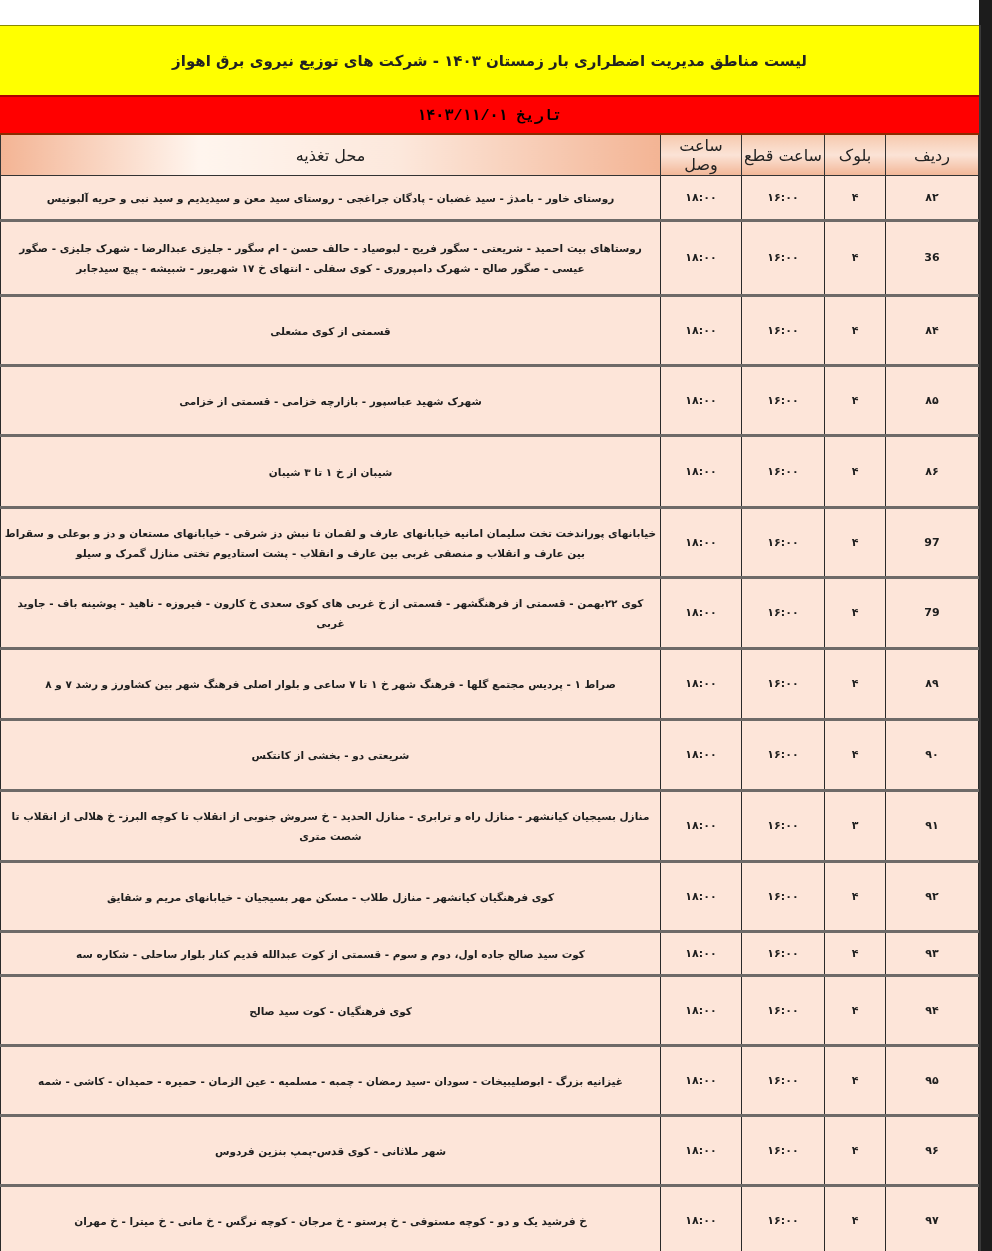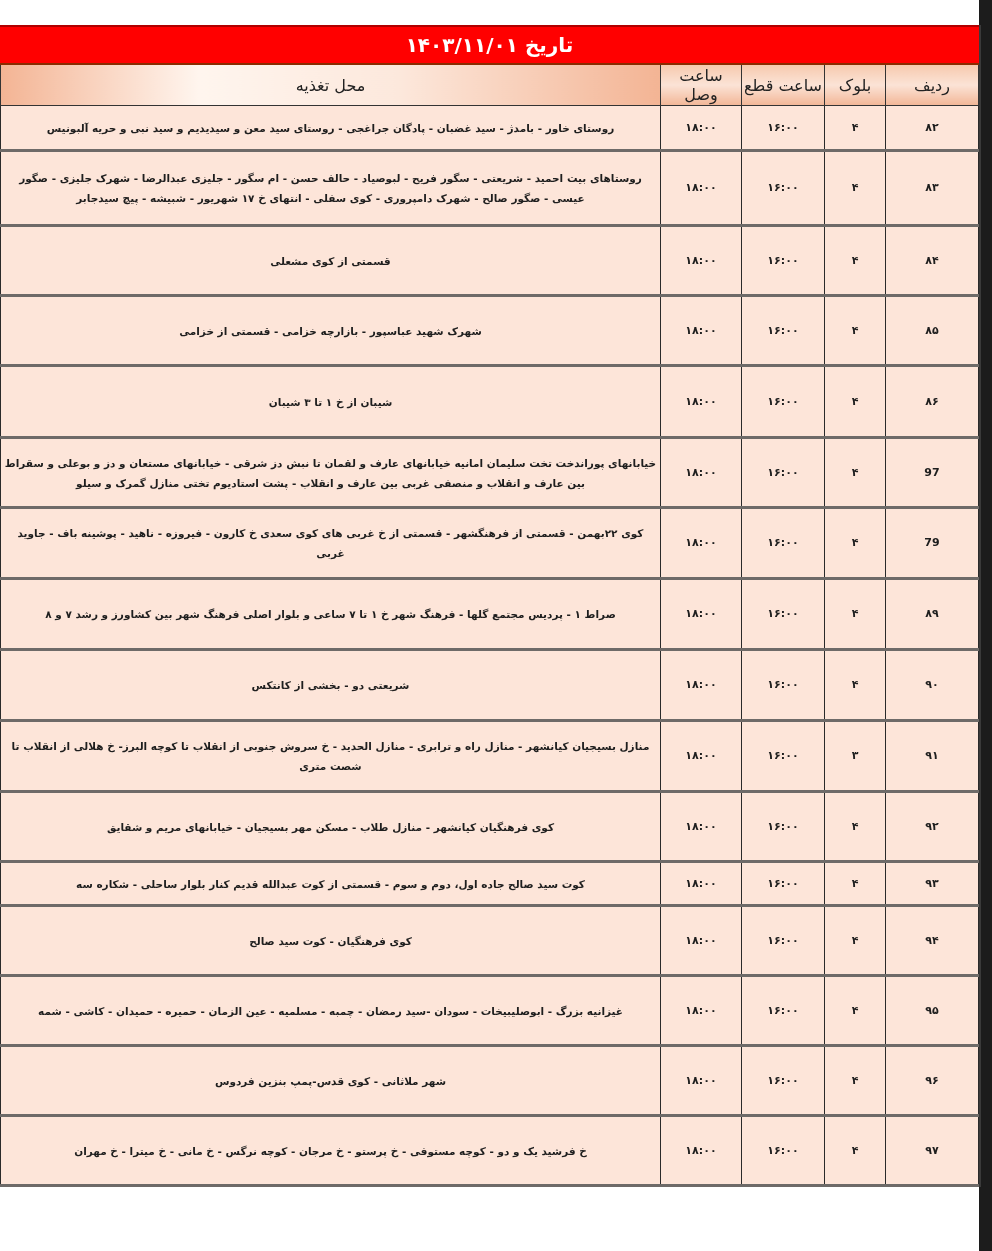--- a/index.html
+++ b/index.html
@@ -15,21 +15,21 @@
     border-right: 2px solid #3a3a3a;
   }
   .title-bar {
     height: 69px; background: #ffff00; border-top: 1px solid #8a8a00;
     display: flex; align-items: center; justify-content: center;
     font-weight: bold; font-size: 15px; color: #222; direction: rtl;
   }
   .date-bar {
     height: 36px; background: #ff0000; border-top: 2px solid #b00000;
     display: flex; align-items: center; justify-content: center;
-    font-weight: bold; font-size: 20px; color: #ffffff; direction: rtl;
+    font-weight: bold; font-size: 15px; color: #000000; direction: rtl; font-family: Liberation Mono, monospace;
   }
   table {
     border-collapse: collapse; width: 979px; table-layout: fixed; direction: rtl;
   }
   th {
     height: 25px; font-size: 16px; font-weight: normal; color: #222;
     background: linear-gradient(to bottom, #f6c9ae 0%, #fbe3d6 50%, #f2b798 100%);
     border: 1px solid #333; border-top: 2px solid #8a2b00;
   }
   th.loc {
@@ -45,41 +45,42 @@
   .c-blk { width: 58px; }
   .c-cut { width: 80px; margin-top: 20px; }
   .c-con { width: 78px; margin-left: 12px; }
 </style>
 </head>
 <body>
 
 <div class="right-strip"></div>
 
 <div class="sheet">
+  <div class="title-bar">لیست مناطق مدیریت اضطراری بار زمستان ۱۴۰۳ - شرکت های توزیع نیروی برق اهواز</div>
   <div class="date-bar">تاریخ ۱۴۰۳/۱۱/۰۱</div>
   <table>
     <thead>
       <tr>
         <th class="c-rad">ردیف</th>
         <th class="c-blk">بلوک</th>
         <th class="c-cut">ساعت قطع</th>
         <th class="c-con">ساعت وصل</th>
         <th class="loc">محل تغذیه</th>
       </tr>
     </thead>
     <tbody id="rows">
         <tr style="height: 45px;">
           <td class="num">۸۲</td>
           <td class="num">۴</td>
           <td class="num">۱۶:۰۰</td>
           <td class="num">۱۸:۰۰</td>
           <td>روستای خاور - بامدژ - سید غضبان - پادگان جراغجی - روستای سید معن و سیدیدیم و سید نبی و حریه آلبونیس</td>
         </tr>
         <tr style="height: 75px;">
-          <td class="num">۸۳</td>
+          <td class="num">36</td>
           <td class="num">۴</td>
           <td class="num">۱۶:۰۰</td>
           <td class="num">۱۸:۰۰</td>
           <td>روستاهای بیت احمید - شریعتی - سگور فریح - لبوصیاد - حالف حسن - ام سگور - جلیزی عبدالرضا - شهرک جلیزی - صگور عیسی - صگور صالح - شهرک دامپروری - کوی سفلی - انتهای خ ۱۷ شهریور - شبیشه - پیچ سیدجابر</td>
         </tr>
         <tr style="height: 70px;">
           <td class="num">۸۴</td>
           <td class="num">۴</td>
           <td class="num">۱۶:۰۰</td>
           <td class="num">۱۸:۰۰</td>

